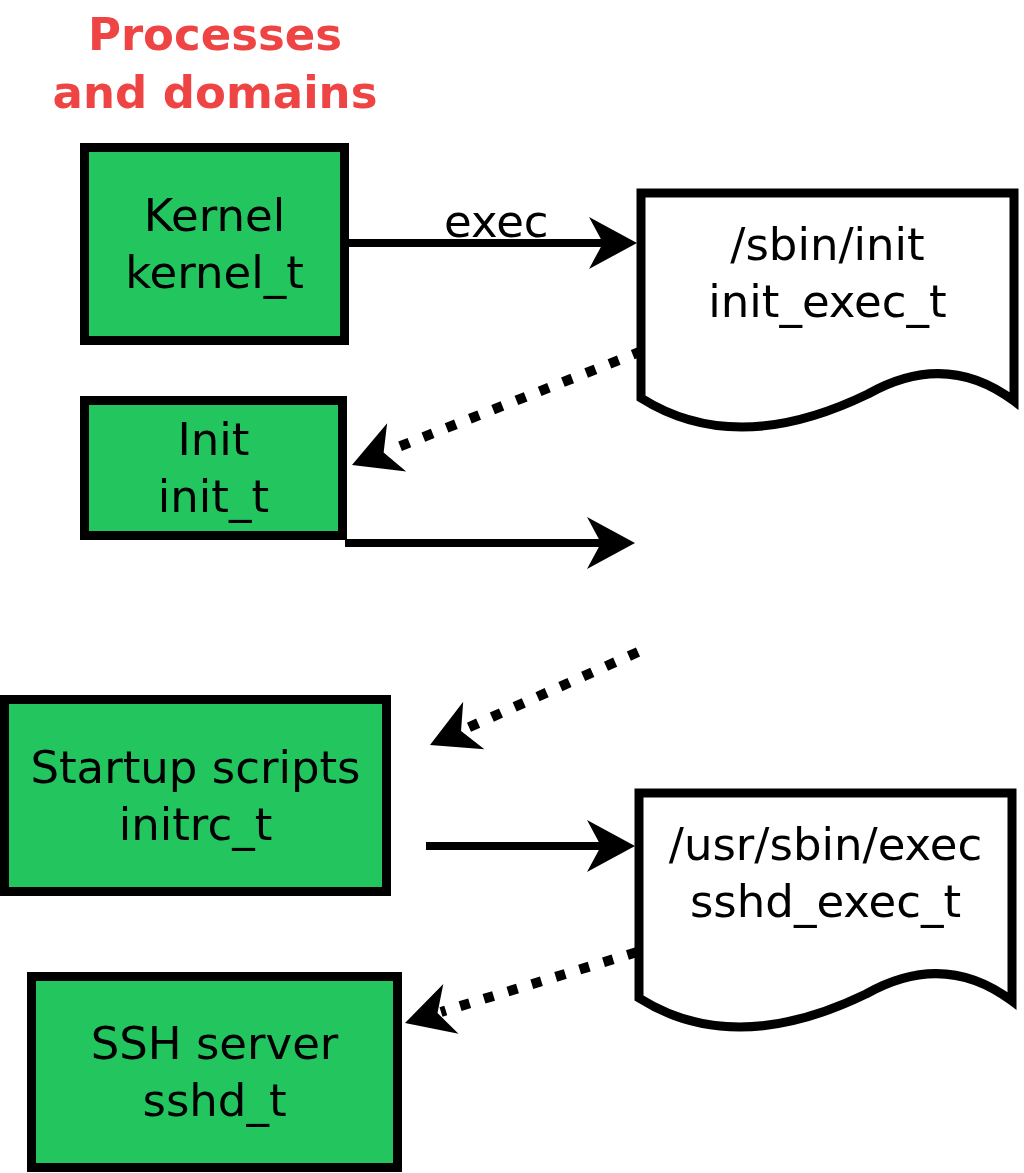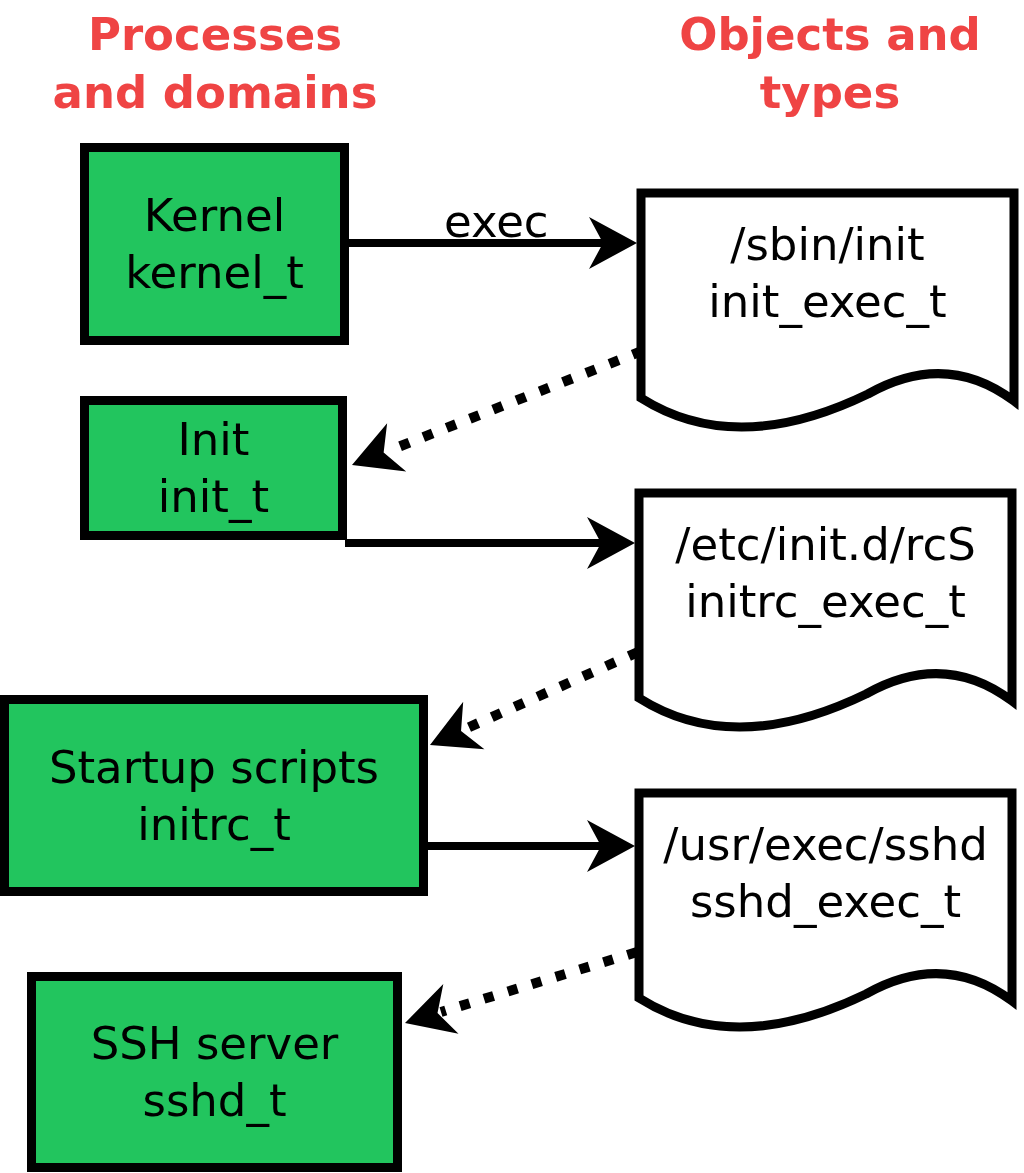--- a/index.html
+++ b/index.html
@@ -69,69 +69,58 @@
   .dotted-edge path { fill: #000; stroke: none; }
   .doc-shape { fill: #ffffff; stroke: #000000; stroke-width: 9; stroke-linejoin: miter; }
 </style>
 </head>
 <body>
 
 <div id="stage">
 
   <div class="col-header" style="left:20px; top:6px; width:390px;">Processes
 and domains</div>
-  <div class="col-header" style="left:638px; top:6px; width:384px;">Objects and
-types</div>
 
   <div class="pbox" style="left:80px; top:143px; width:269px; height:202px;">
     <span>Kernel</span>
     <span>kernel_t</span>
   </div>
 
   <div class="pbox" style="left:80px; top:396px; width:267px; height:144px;text-align:right;">
     <span>Init</span>
     <span>init_t</span>
   </div>
 
-  <div class="pbox" style="left:0px; top:695px; width:428px; height:201px;">
+  <div class="pbox" style="left:0px; top:695px; width:391px; height:201px;">
     <span>Startup scripts</span>
     <span>initrc_t</span>
   </div>
 
   <div class="pbox" style="left:27px; top:972px; width:375px; height:200px;">
     <span>SSH server</span>
     <span>sshd_t</span>
   </div>
 
   <div class="doc" style="left:636px; top:188px; width:383px; height:252px;">
     <svg width="383" height="252" viewBox="0 0 383 252">
       <path class="doc-shape" d="M5,5 H378 V213 Q310,162 232,206 Q100,270 5,210 Z"></path>
     </svg>
     <div class="doc-text">
       <div>/sbin/init</div>
       <div>init_exec_t</div>
     </div>
   </div>
 
-  <div class="doc" style="left:634px; top:488px; width:383px; height:252px;">
-    <svg width="383" height="252" viewBox="0 0 383 252">
-      <path class="doc-shape" d="M5,5 H378 V213 Q310,162 232,206 Q100,270 5,210 Z"></path>
-    </svg>
-    <div class="doc-text">
-      <div>/etc/init.d/rcS</div>
-      <div>initrc_exec_t</div>
-    </div>
-  </div>
 
   <div class="doc" style="left:634px; top:788px; width:383px; height:252px;">
     <svg width="383" height="252" viewBox="0 0 383 252">
       <path class="doc-shape" d="M5,5 H378 V213 Q310,162 232,206 Q100,270 5,210 Z"></path>
     </svg>
     <div class="doc-text">
-      <div>/usr/exec/sshd</div>
+      <div>/usr/sbin/exec</div>
       <div>sshd_exec_t</div>
     </div>
   </div>
 
   <div class="edge-label" style="left:444px; top:182px;">exec</div>
 
   <svg id="edges-svg" width="1024" height="1173" viewBox="0 0 1024 1173">
 
     <g class="solid-edge">
       <line x1="347" y1="243" x2="606" y2="243"></line>

